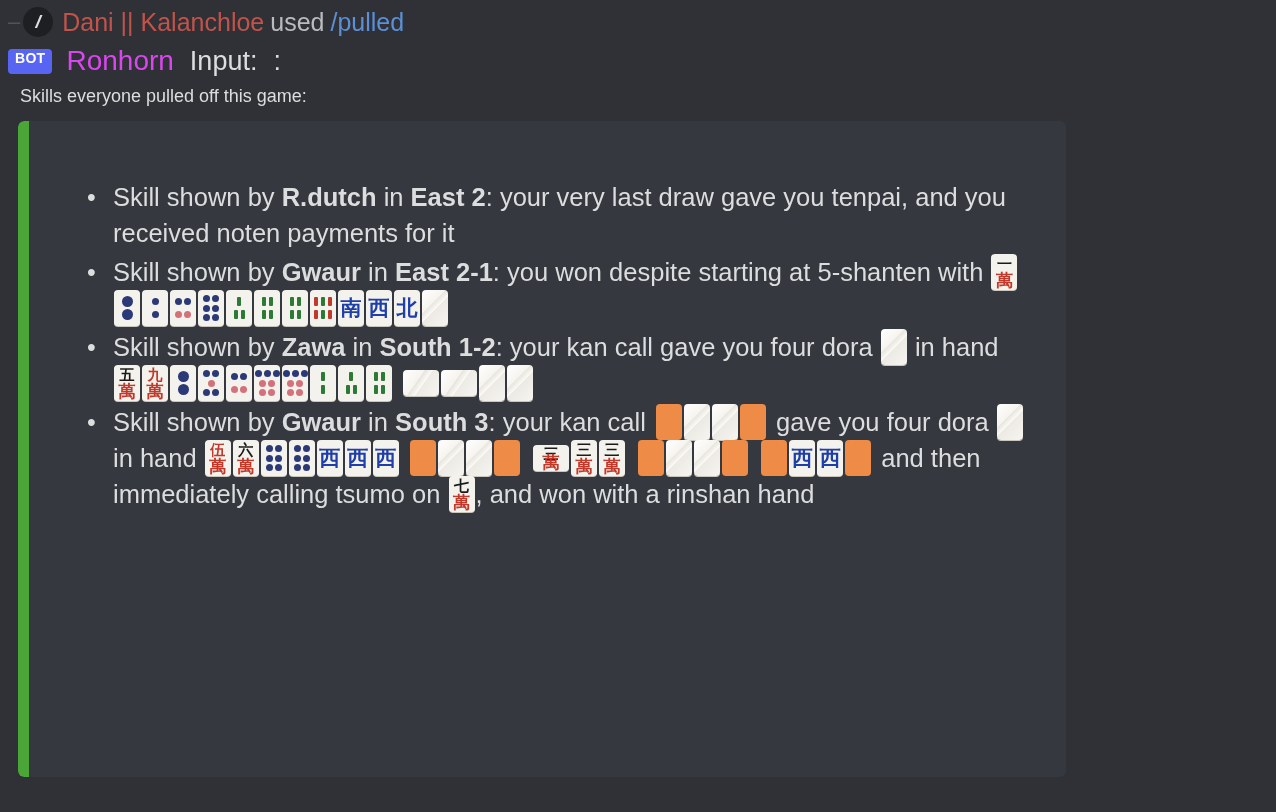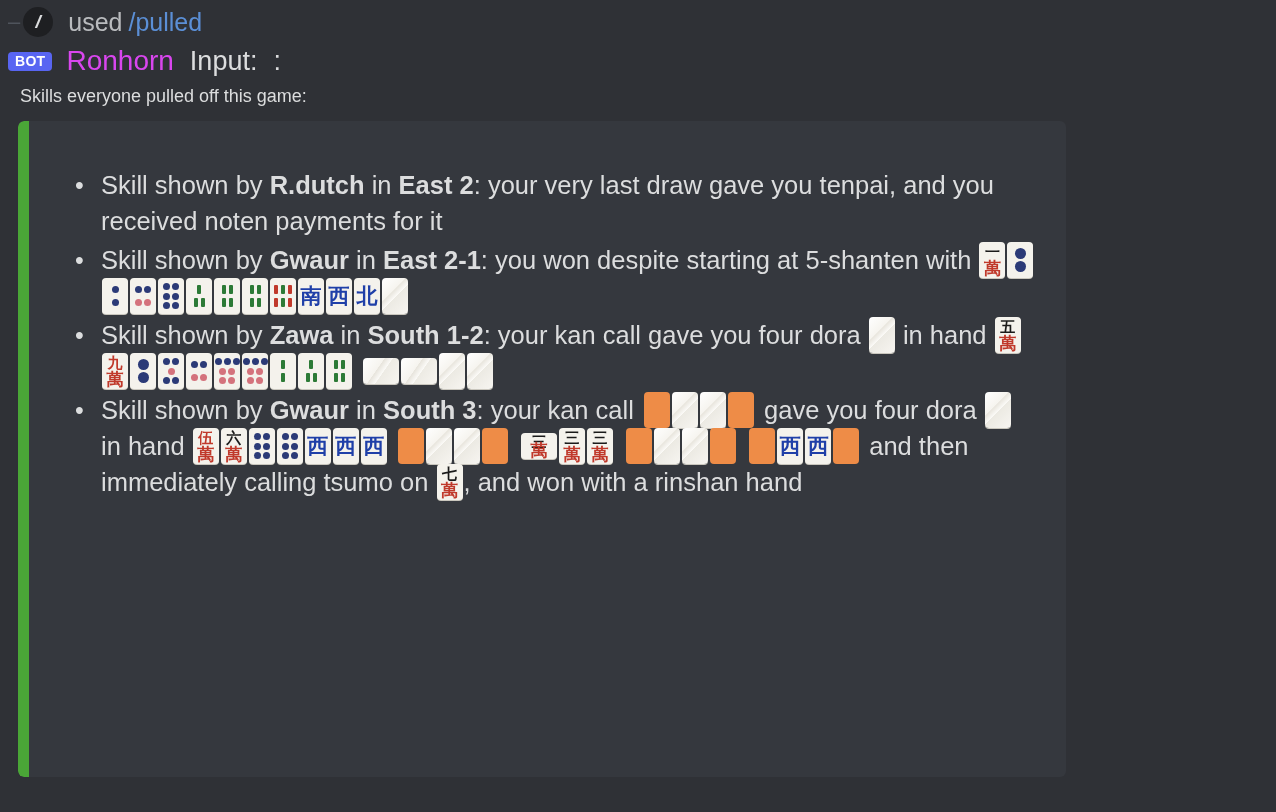--- a/index.html
+++ b/index.html
@@ -36,21 +36,21 @@
 
   
   .bot-line {
     display: flex; align-items: center;
     padding-left: 8px; height: 42px;
     white-space: nowrap;
   }
   .bot-badge {
     background: #5865f2; color: #ffffff;
     font-size: 14px; font-weight: 700;
-    border-radius: 4px; padding: 2px 7px 3px 7px;
+    border-radius: 4px; padding: 2px 7px 9px 7px;
     letter-spacing: .3px; line-height: 1;
     margin-right: 14px; flex: 0 0 auto;
   }
   .bot-name { color: #d946ef; font-size: 28px; font-weight: 500; }
   .bot-input-label { color: #dcddde; font-size: 27px; margin-left: 16px; }
   .bot-url { color: #3a9ce6; font-size: 27px; margin-left: 8px; }
 
   
   .msg-body {
     color: #dcddde; font-size: 18px;
@@ -69,21 +69,21 @@
   .embed-bar {
     width: 11px; flex: 0 0 11px;
     background: #4aa637;
     border-radius: 6px 0 0 6px;
   }
   .embed-content {
     flex: 1 1 auto;
     padding: 42px 24px 10px 14px;
   }
   ul.skill-list {
-    list-style: none; margin: 4px; padding: 0;
+    list-style: none; margin: 16px; padding: 0;
   }
   li.skill-item {
     position: relative;
     color: #dcddde;
     font-size: 25.5px;
     line-height: 36px;
     padding-left: 54px;
     margin-bottom: 3px;
   }
   li.skill-item::before {
@@ -150,20 +150,21 @@
                 flex-direction: column; align-items: center; justify-content: space-evenly; }
   .brow { display: flex; gap: 3px; justify-content: center; }
   .meld { display: inline-block; margin: 0 2px; }
 </style>
 </head>
 <body>
 
 <div class="sys-line">
   <span class="sys-dash">–</span>
   <span class="slash-avatar">/</span>
+  <span class="sys-user">Dani || Kalanchloe</span>
   <span class="sys-used">used</span>
   <span class="sys-cmd">/pulled</span>
 </div>
 
 <div class="bot-line">
   <span class="bot-badge">BOT</span>
   <span class="bot-name">Ronhorn</span>
   <span class="bot-input-label">Input:</span>
     <span class="bot-input-label">:</span>
 </div>

